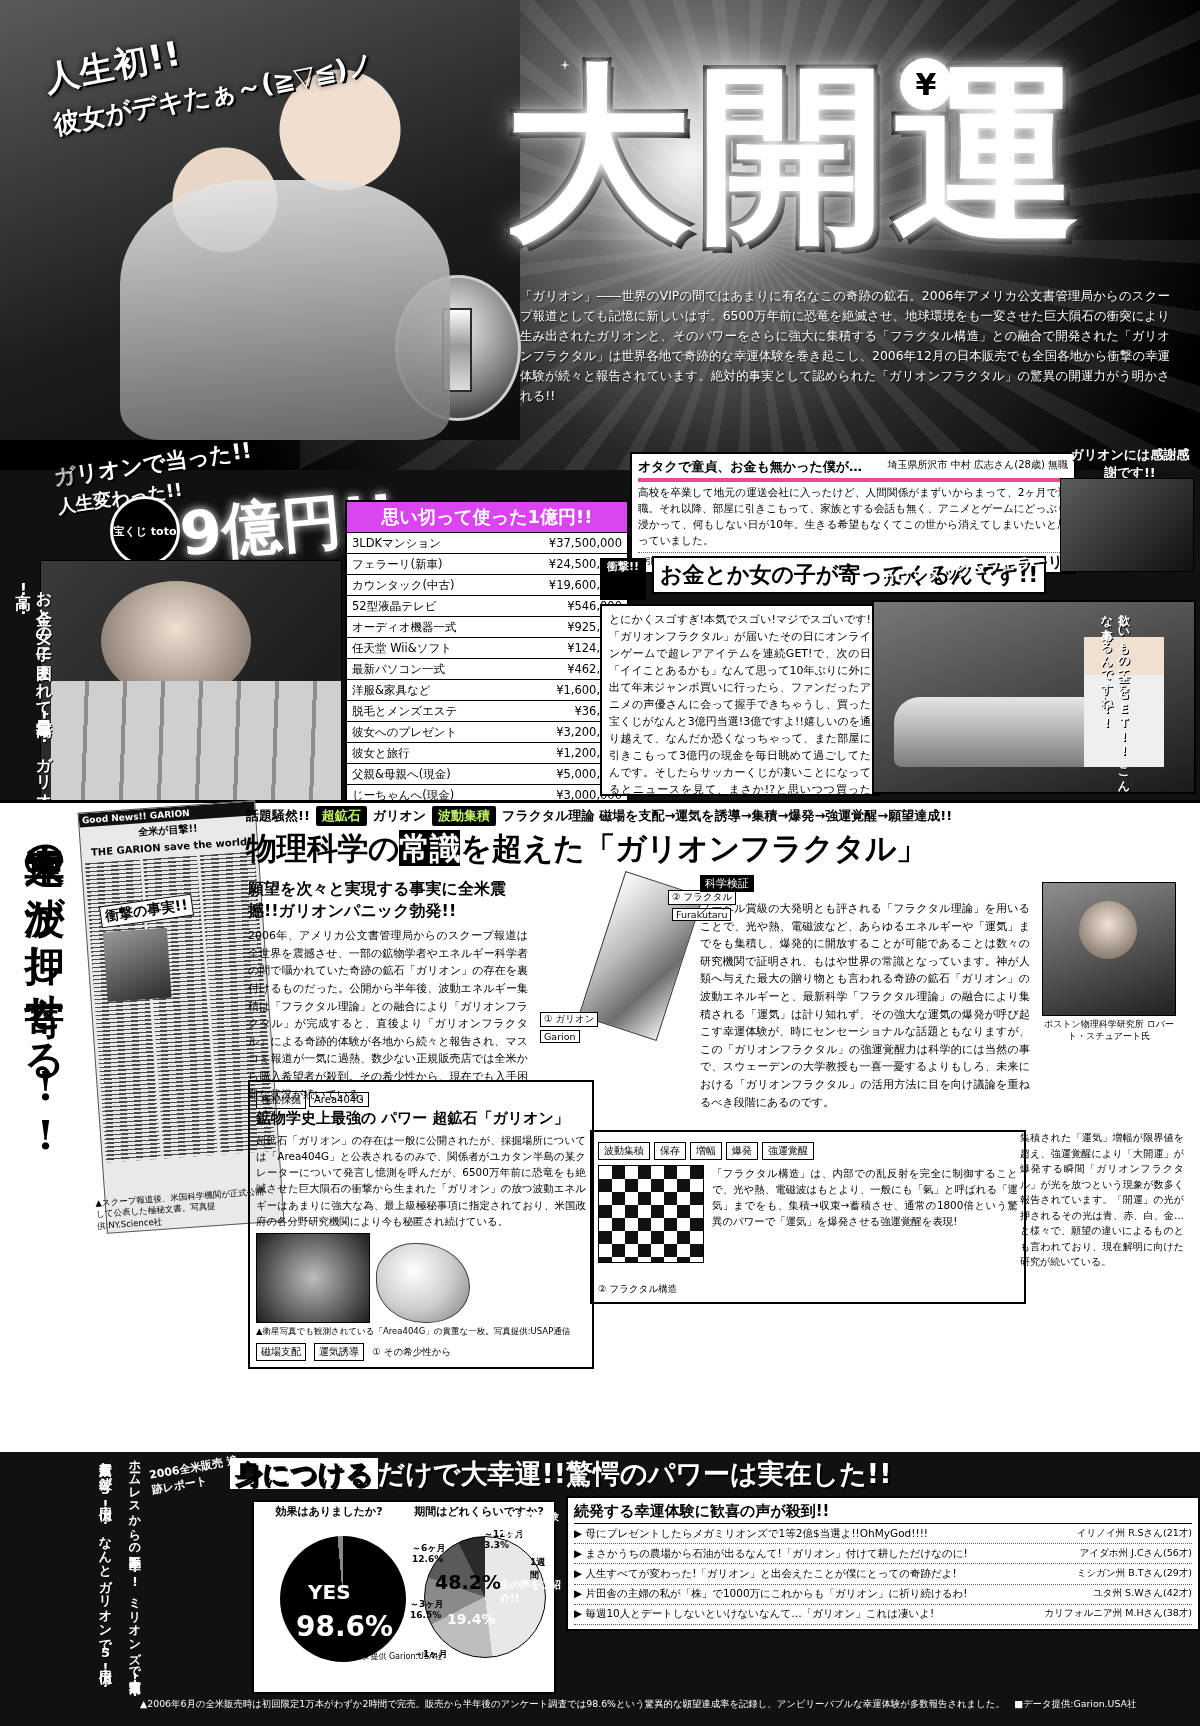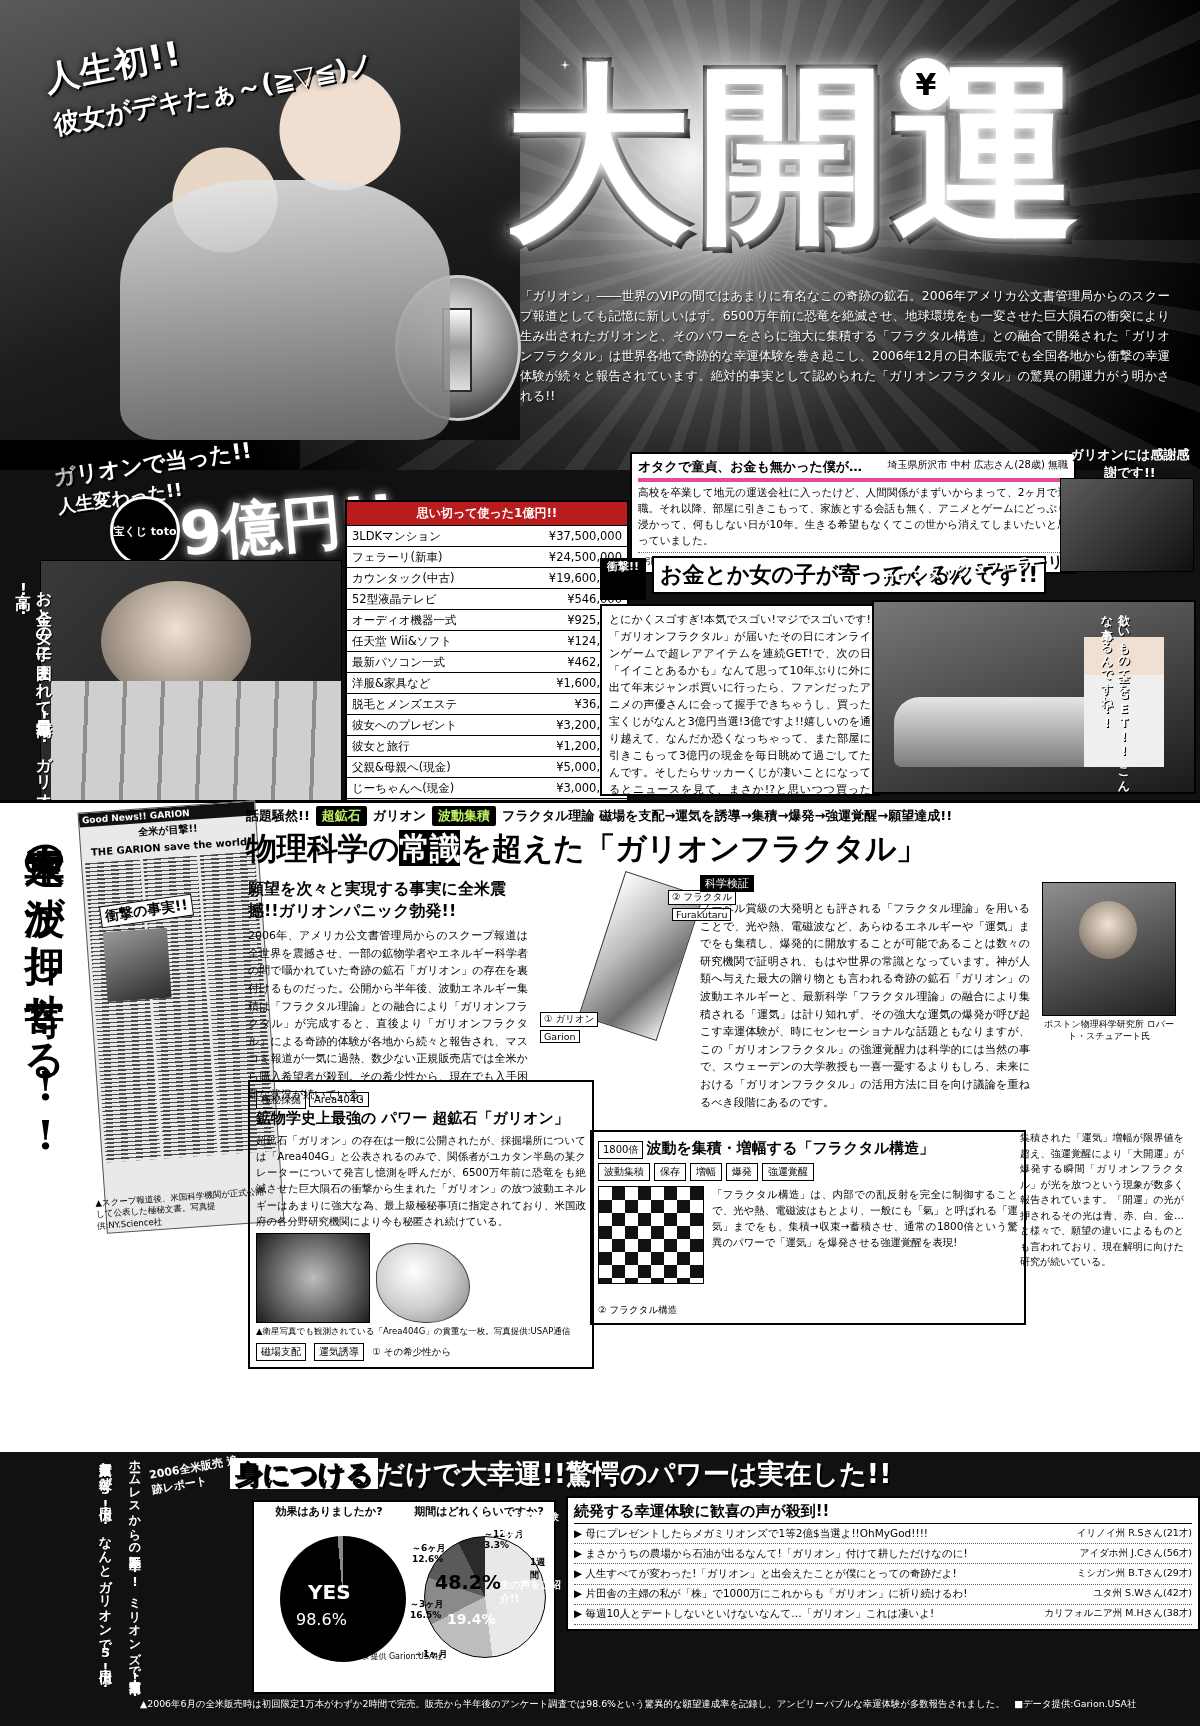--- a/index.html
+++ b/index.html
@@ -71,21 +71,21 @@
   .money-photo .bills{position:absolute;left:10px;top:120px;width:290px;height:170px;
         background:repeating-linear-gradient(92deg,#cfcfcf 0 34px,#8d8d8d 34px 38px),
                    repeating-linear-gradient(0deg,rgba(0,0,0,.25) 0 26px,rgba(255,255,255,.1) 26px 30px);}
   .money-photo .face{position:absolute;left:60px;top:20px;width:150px;height:120px;border-radius:50%;
         background:radial-gradient(circle at 50% 40%,#efe0d2,#6f6257);}
   .left-vert-1{position:absolute;left:12px;top:580px;height:250px;color:#fff;font-size:16px;font-weight:bold;
         text-shadow:1px 1px 0 #000;}
 
   
   .spend{position:absolute;left:345px;top:500px;width:280px;background:#fff;border:2px solid #000;}
-  .spend .hd{background:#b91c1c;color:#fff;font-size:12px;font-weight:bold;text-align:center;padding:3px 0;}
+  .spend .hd{background:#d946ef;color:#fff;font-size:18px;font-weight:bold;text-align:center;padding:3px 0;}
   .spend table{width:100%;border-collapse:collapse;font-size:11.5px;}
   .spend td{border-top:1px solid #000;padding:2.5px 5px;}
   .spend td.v{text-align:right;width:42%;}
   .spend tr.total td{font-weight:bold;background:#e3e3e3;}
   .spend tr.rest td{font-weight:bold;}
 
   
   .t1box{position:absolute;left:630px;top:452px;width:430px;background:#fff;border:2px solid #000;padding:4px 6px;}
   .t1box .hl{font-size:13px;font-weight:bold;border-bottom:4px solid #ec4899;padding-bottom:2px;display:flex;justify-content:space-between;gap:6px;}
   .t1box .hl .who{font-size:10px;font-weight:normal;}
@@ -165,21 +165,21 @@
   .sec3{position:absolute;left:0;top:1452px;width:1200px;height:274px;background:#111;}
   .s3title{position:absolute;left:230px;top:1456px;width:950px;color:#fff;font-size:27px;font-weight:bold;
         text-shadow:2px 2px 0 #000;}
   .s3title .inv{background:#fff;color:#000;padding:0 5px;}
   .s3tag{position:absolute;left:150px;top:1460px;width:90px;color:#fff;font-size:11px;font-weight:bold;transform:rotate(-10deg);}
   .pie-box{position:absolute;left:252px;top:1500px;width:300px;height:190px;background:#fff;border:2px solid #000;}
   .pie-box .ttl{font-size:11px;font-weight:bold;text-align:center;padding:2px;}
   .pie{position:absolute;left:26px;top:34px;width:126px;height:126px;border-radius:50%;
        background:conic-gradient(#000 0deg 355deg, #888 355deg 360deg);}
   .pie .yes{position:absolute;left:28px;top:44px;color:#fff;font-size:20px;font-weight:bold;}
-  .pie .pct{position:absolute;left:16px;top:74px;color:#fff;font-size:16px;font-weight:normal;}
+  .pie .pct{position:absolute;left:16px;top:74px;color:#fff;font-size:28px;font-weight:bold;}
   .pie .no{position:absolute;left:12px;top:-2px;color:#fff;font-size:12px;font-weight:bold;}
   .pie2{position:absolute;left:170px;top:34px;width:120px;height:120px;border-radius:50%;
        background:conic-gradient(#e8e8e8 0deg 173deg,#bdbdbd 173deg 243deg,#8a8a8a 243deg 289deg,#5a5a5a 289deg 334deg,#2a2a2a 334deg 360deg);
        border:1px solid #000;}
   .pie2 .big{position:absolute;left:10px;top:34px;font-size:19px;font-weight:bold;}
   .pie2 .second{position:absolute;left:22px;top:74px;font-size:14px;font-weight:bold;color:#fff;}
   .legend{position:absolute;font-size:9px;font-weight:bold;}
   .credit{position:absolute;left:92px;top:150px;font-size:8px;line-height:1.3;}
 
   .voices{position:absolute;left:566px;top:1496px;width:618px;background:#fff;border:2px solid #000;padding:4px 6px;}
@@ -385,21 +385,20 @@
     </div>
     <div style="font-size:8.5px;line-height:1.3;margin-top:3px;">▲衛星写真でも観測されている「Area404G」の貴重な一枚。写真提供:USAP通信</div>
     <div style="margin-top:3px;">
       <span class="tagblk">磁場支配</span>
       <span class="tagblk">運気誘導</span>
       <span style="font-size:9.5px;">① その希少性から</span>
     </div>
   </div>
 
   <div class="panelB panel">
-    <div><span class="tagblk">1800倍</span><span class="ttl">波動を集積・増幅する「フラクタル構造」</span></div>
     <div class="flow">
       <div>波動集積</div>
       <div>保存</div>
       <div>増幅</div>
       <div>爆発</div>
       <div>強運覚醒</div>
     </div>
     <div style="display:flex;gap:8px;margin-top:5px;">
       <div style="width:104px;height:96px;background:repeating-conic-gradient(#111 0 25%,#fff 0 50%) 0 0/26px 26px;border:1px solid #000;"></div>
       <div class="bd" style="flex:1;margin-top:0;">「フラクタル構造」は、内部での乱反射を完全に制御することで、光や熱、電磁波はもとより、一般にも「氣」と呼ばれる「運気」までをも、集積→収束→蓄積させ、通常の1800倍という驚異のパワーで「運気」を爆発させる強運覚醒を表現!</div>

